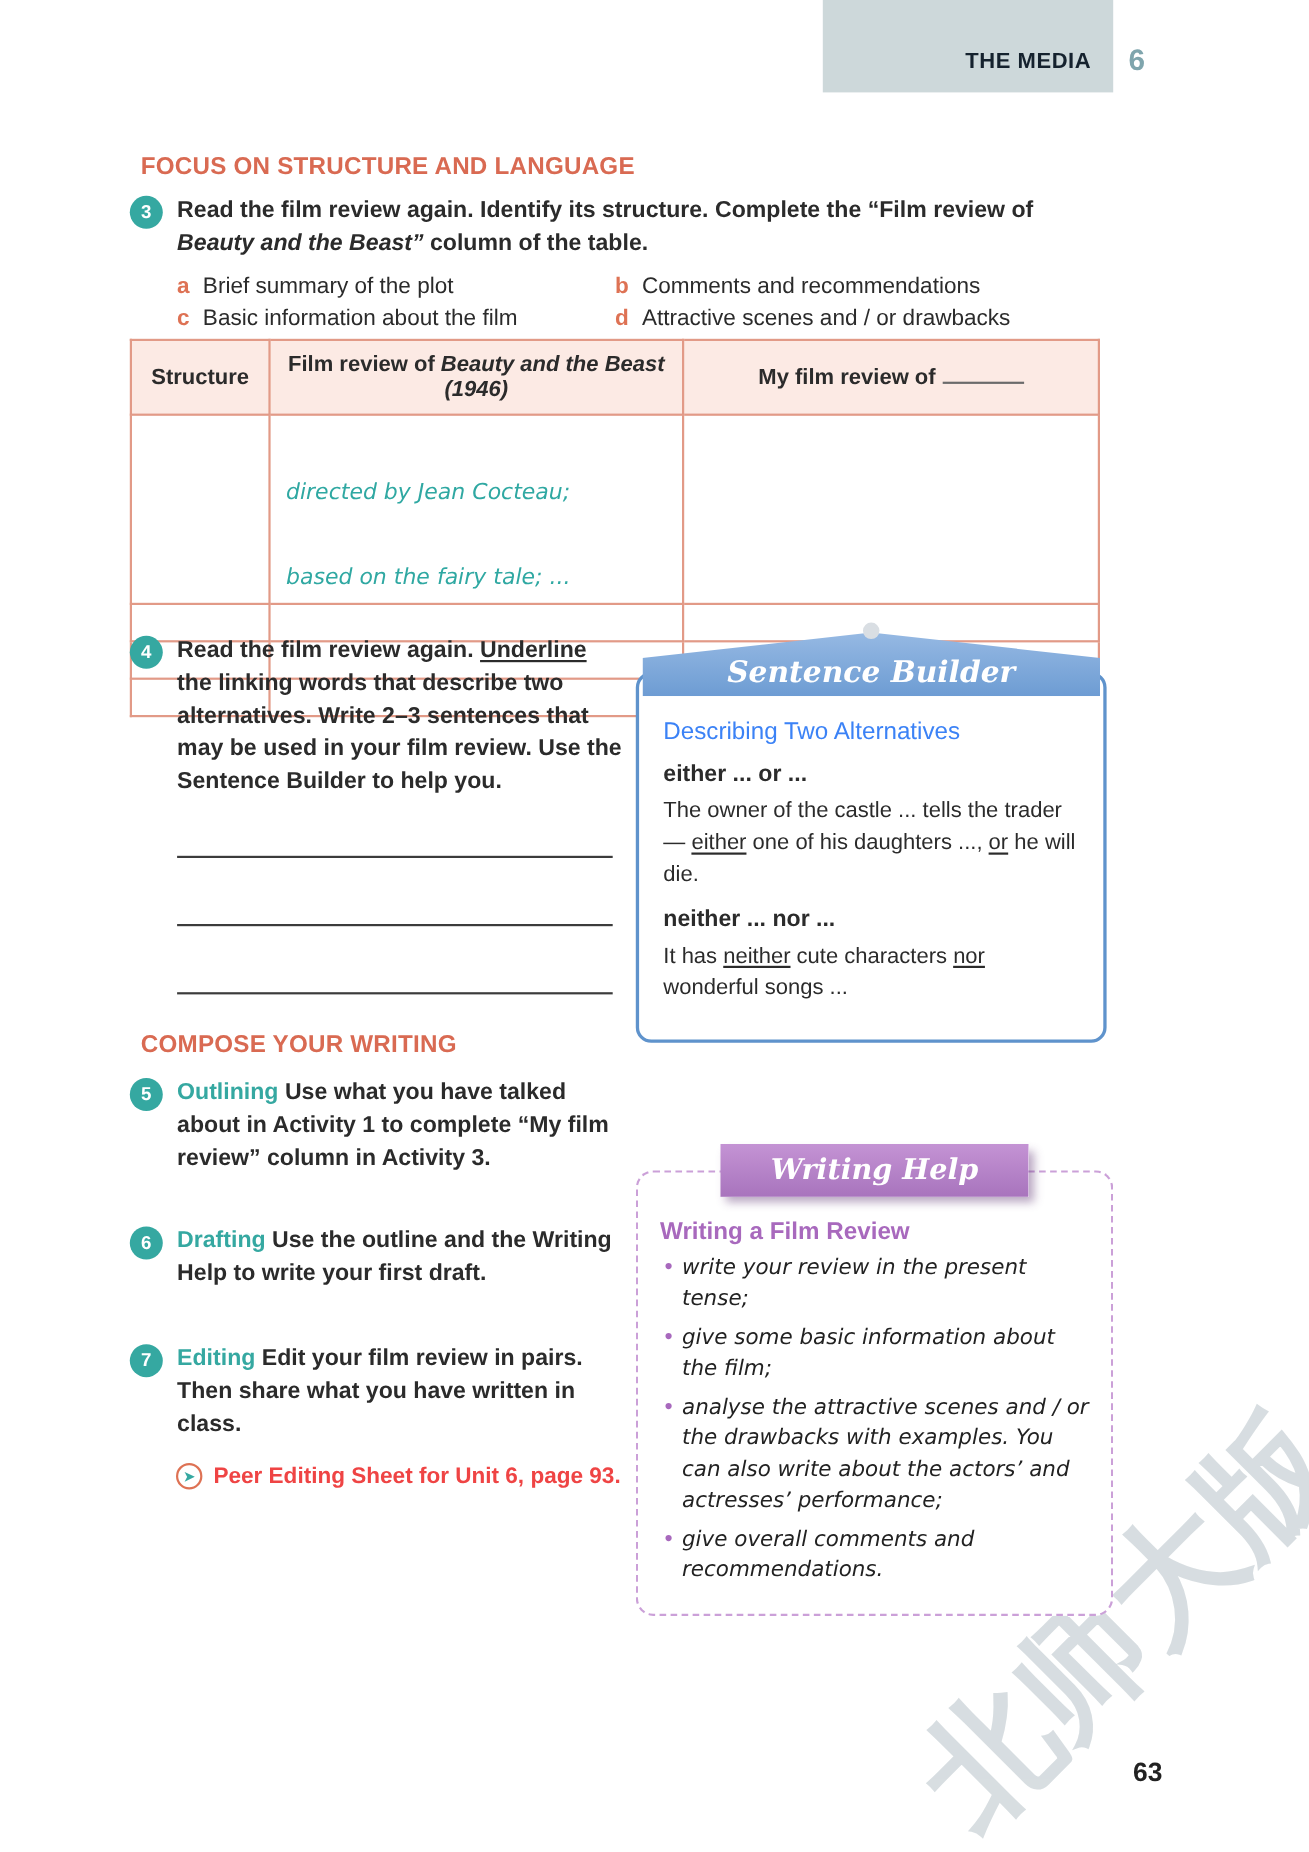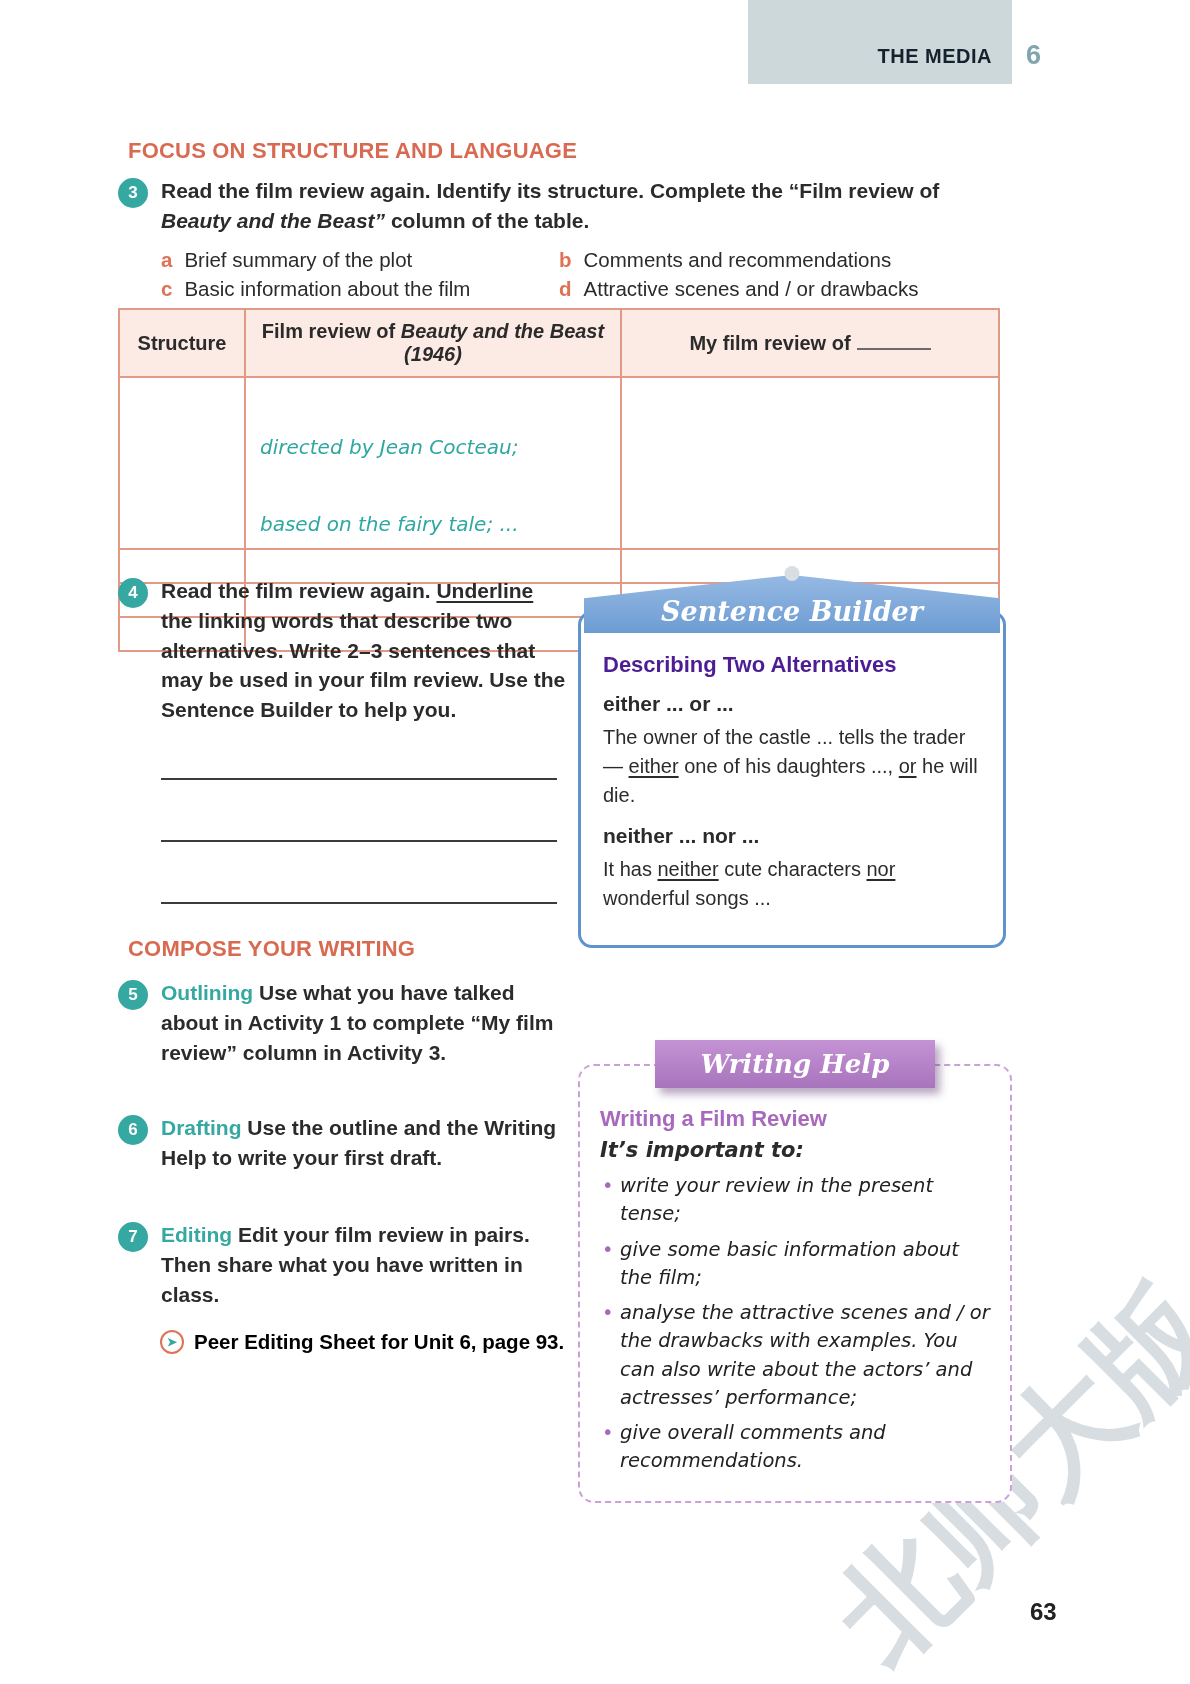--- a/index.html
+++ b/index.html
@@ -76,21 +76,21 @@
     background:linear-gradient(180deg,#96b9e3,#6d9cd3);
     display:flex;align-items:flex-end;justify-content:center;padding-bottom:6px;box-sizing:border-box;
   }
   .sb-title,.wh-title{
     font-family:"DejaVu Serif",serif;font-style:italic;font-weight:bold;color:#ffffff;font-size:27px;
   }
   .sb-box{
     position:relative;z-index:1;margin-top:-22px;background:#fff;
     border:3px solid #5f93cc;border-radius:14px;padding:38px 22px 20px;box-sizing:border-box;
   }
-  .sb-heading{color:#4c1d95;font-weight:bold;font-size:22px;margin:0 0 14px;}
+  .sb-heading{color:#3b82f6;font-weight:normal;font-size:22px;margin:0 0 14px;}
   .sb-pattern{font-weight:bold;font-size:21px;margin:14px 0 7px;}
   .sb-example{font-size:20px;line-height:1.45;margin:0 0 12px;}
   
   .wh-wrap{position:absolute;left:578px;top:1040px;width:434px;}
   .wh-banner{
     position:relative;z-index:2;width:280px;height:48px;margin:0 auto;
     background:linear-gradient(180deg,#c493d4,#a874bd);
     display:flex;align-items:center;justify-content:center;
     box-shadow:5px 6px 8px rgba(100,60,120,.45);
   }
@@ -106,21 +106,21 @@
     position:relative;padding-left:20px;font-style:italic;font-size:19.5px;line-height:1.45;
     margin-bottom:7px;font-family:"DejaVu Sans",sans-serif;color:#222;
   }
   .wh-bullets li::before{content:"•";position:absolute;left:2px;color:#a869bd;font-style:normal;}
   
   .peer-link{position:absolute;left:160px;top:1330px;display:flex;align-items:center;gap:10px;cursor:pointer;}
   .peer-icon{
     width:24px;height:24px;border-radius:50%;border:2.5px solid #de7254;box-sizing:border-box;
     display:flex;align-items:center;justify-content:center;font-size:12px;color:#35a8a1;font-weight:bold;
   }
-  .peer-text{color:#000000;font-weight:bold;font-size:20.5px;}
+  .peer-text{color:#ef4444;font-weight:bold;font-size:20.5px;}
   
   .page-number{position:absolute;left:1030px;top:1598px;font-size:24px;font-weight:bold;color:#222;}
   .watermark{
     position:absolute;right:-28px;bottom:130px;font-size:118px;font-weight:bold;
     color:#8fa0aa;opacity:.35;transform:rotate(-45deg);pointer-events:none;
     font-family:"DejaVu Sans",sans-serif;white-space:nowrap;
   }
 </style>
 </head>
 <body>
@@ -270,21 +270,20 @@
       </span>
     <span class="peer-text">Peer Editing Sheet for Unit 6, page 93.</span>
   </div>
 
   <div class="wh-wrap">
     <div class="wh-banner">
       <span class="wh-title">Writing Help</span>
     </div>
     <div class="wh-box">
       <div class="wh-heading">Writing a Film Review</div>
-      <div class="wh-sub">It’s important to:</div>
       <ul class="wh-bullets">
         <li>write your review in the present tense;</li>
         <li>give some basic information about the film;</li>
         <li>analyse the attractive scenes and / or the drawbacks with examples. You can also write about the actors’ and actresses’ performance;</li>
         <li>give overall comments and recommendations.</li>
       </ul>
     </div>
   </div>
 
   <div class="watermark">北师大版</div>

